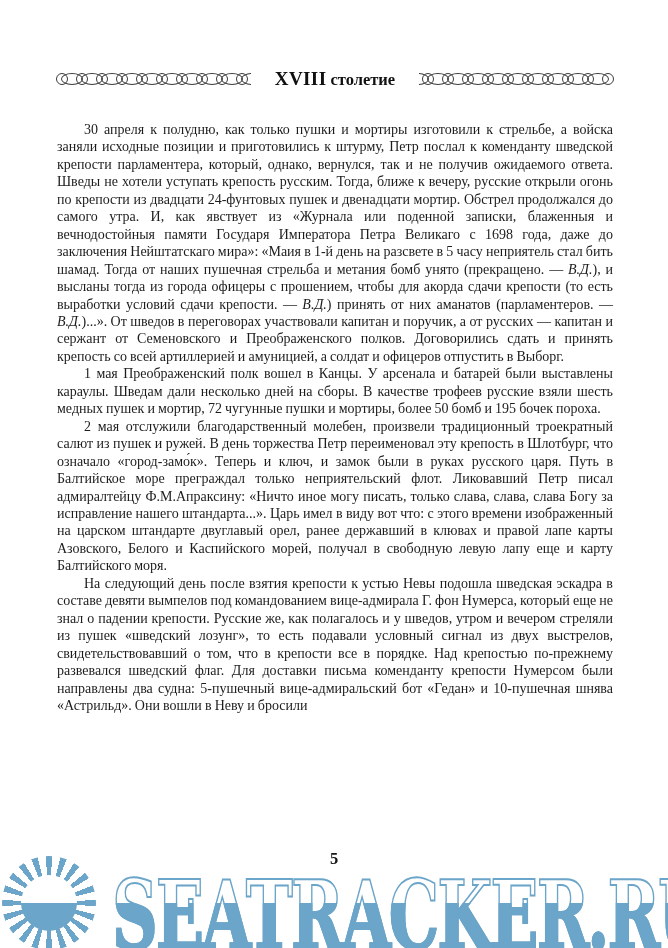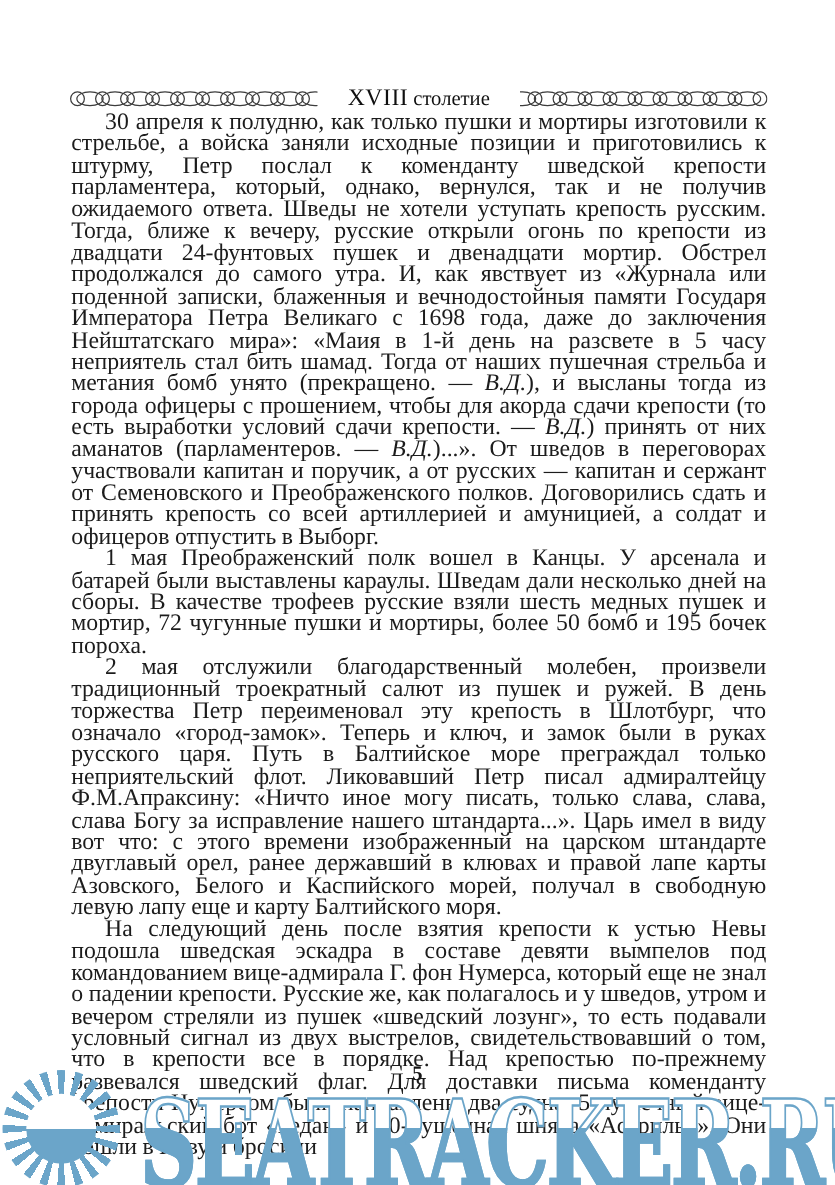--- a/index.html
+++ b/index.html
@@ -22,29 +22,29 @@
     flex: 1; display: flex; align-items: center; height: 17px;
     overflow: hidden; min-width: 0;
   }
   .chain.right { justify-content: flex-end; }
   .chain i { flex: 0 0 auto; display: block; border: 1.4px solid #3c3c3c; border-radius: 50%; }
   .chain i.link-ring { width: 12px; height: 12px; margin-left: -7px; }
   .chain i.link-oval { width: 22px; height: 12px; margin-left: -7px; }
   .chain i:first-child { margin-left: 0; }
   .title {
     flex: 0 0 auto; margin: 12px 24px; white-space: nowrap;
-    font-weight: normal; color: #101010; line-height: 20px;
+    font-weight: bold; color: #101010; line-height: 20px;
   }
   .title .roman { font-size: 19px; letter-spacing: 0.4px; }
   .title .word  { font-size: 16.5px; }
 
   
   .body-text {
-    position: absolute; top: 89px; left: 57px; width: 556px;
-    font-size: 19px; line-height: 17.45px; text-align: justify;
+    position: absolute; top: 121px; left: 57px; width: 556px;
+    font-size: 14px; line-height: 17.45px; text-align: justify;
     word-spacing: -0.4px; hyphens: auto;
   }
   .body-text p { margin: 0; text-indent: 27px; }
   .body-text em { font-style: italic; }
 
   
   .page-number {
     position: absolute; top: 849px; left: 0; width: 668px;
     text-align: center; font-size: 16.5px; font-weight: bold; color: #151515;
   }

